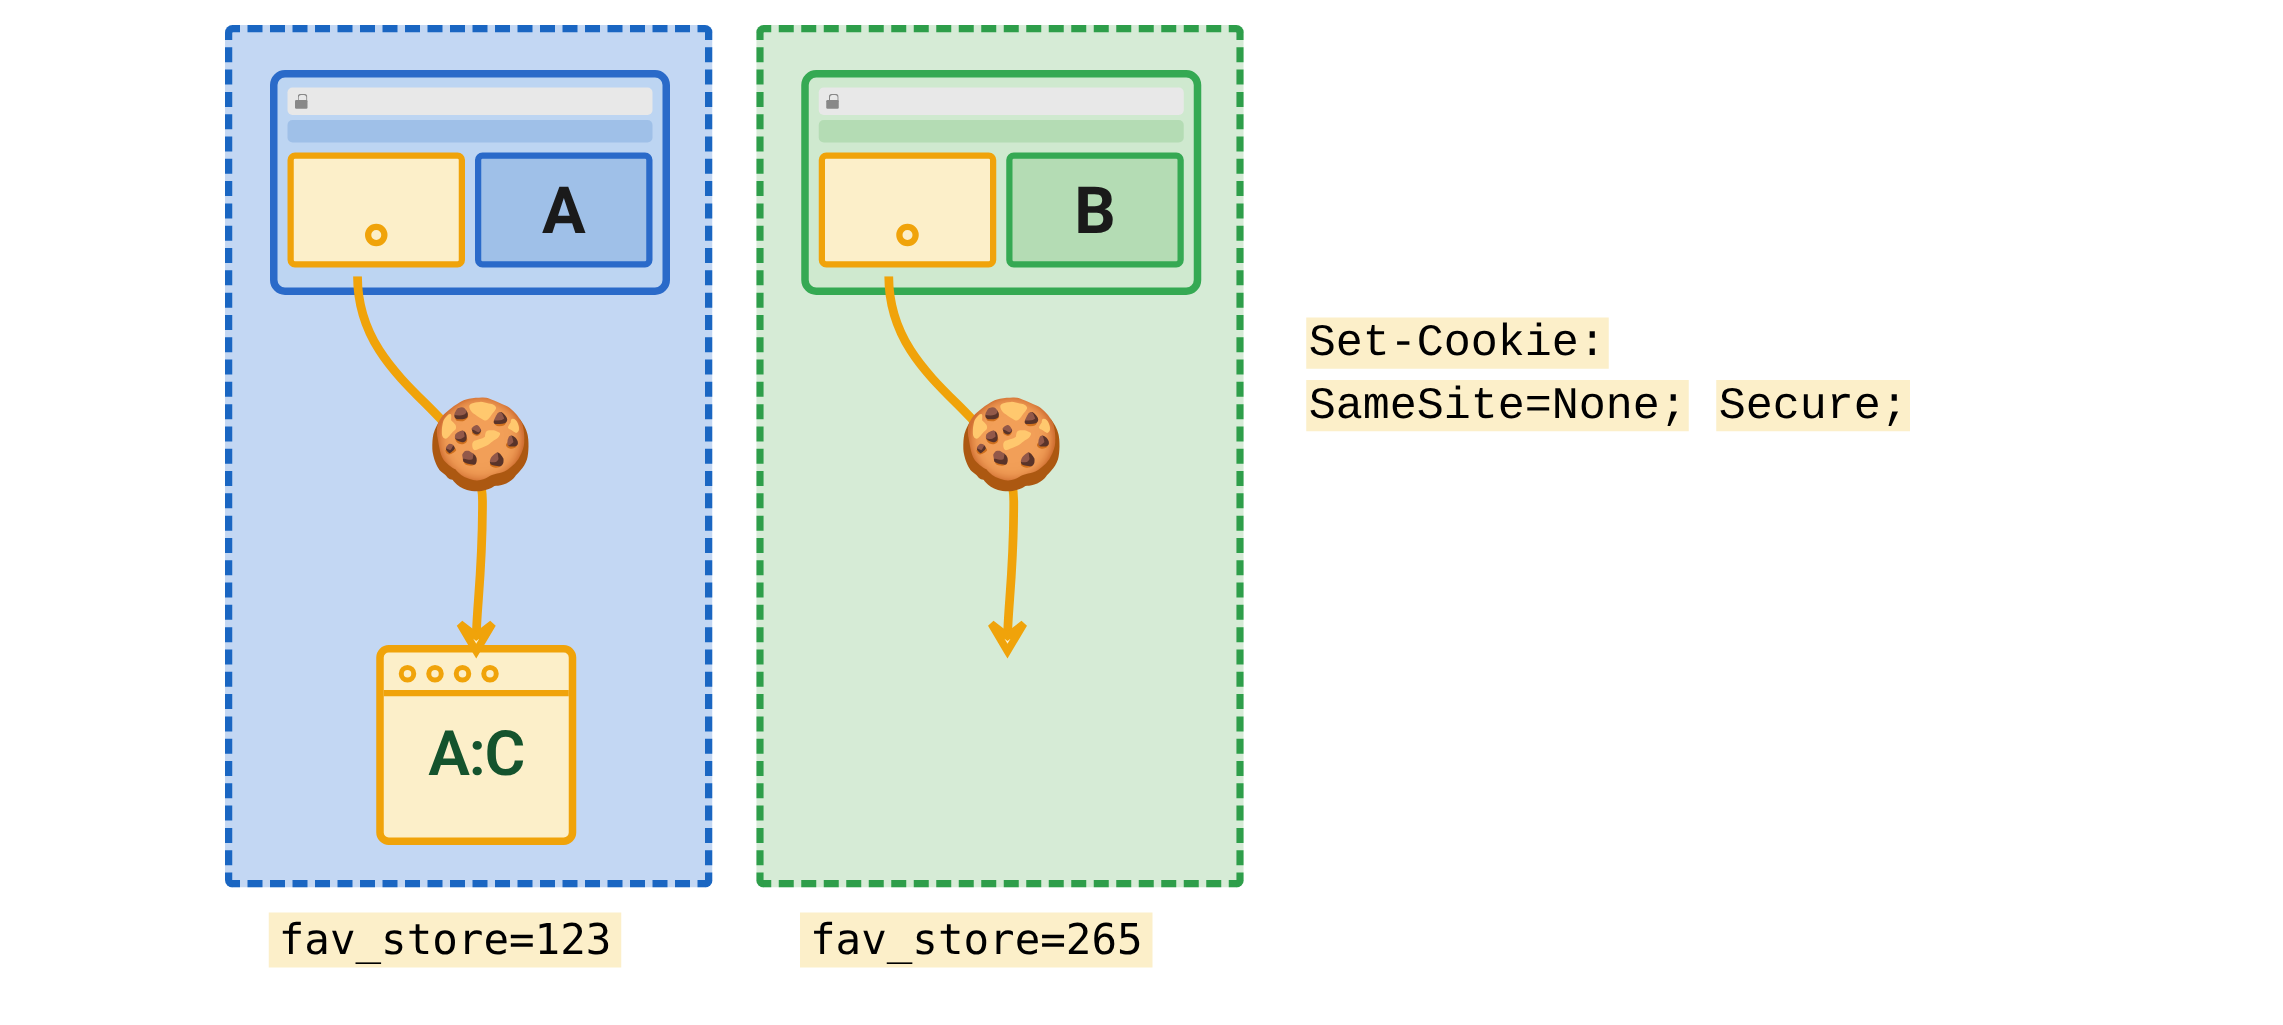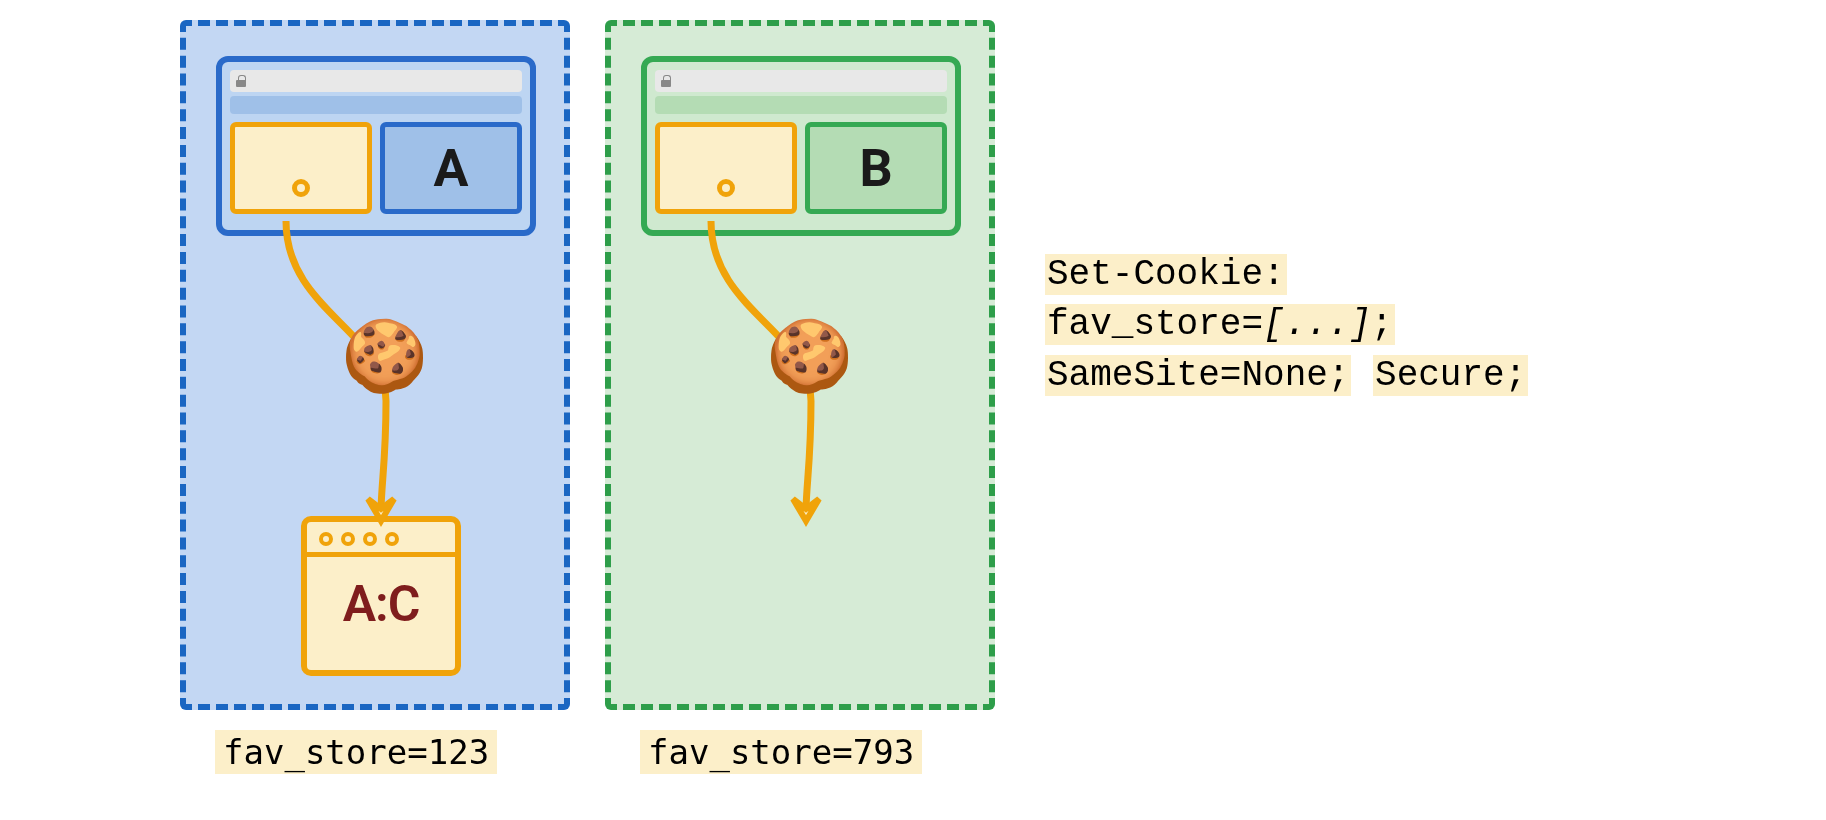--- a/index.html
+++ b/index.html
@@ -160,21 +160,21 @@
     border-radius:50%;
   }
   .storage-box .divider{
     height:5px;
     background:#f0a30a;
   }
   .storage-box .label{
     text-align:center;
     font-size:50px;
     font-weight:600;
-    color:#7f1d1d;
+    color:#14532d;
     margin-top:18px;
     letter-spacing:-1px;
   }
 
   .caption{
     position:absolute;
     top:730px;
     font-family: ui-monospace, "SF Mono", Menlo, Consolas, monospace;
     font-size:34px;
     background:#fcefc9;
@@ -249,19 +249,18 @@
 
   <svg class="arrow-path" viewBox="0 0 260 320">
     <path d="M 40 0 C 40 90, 140 110, 140 180 C 140 240, 135 265, 135 292" stroke="#f0a30a" stroke-width="7" fill="none"></path>
     <path d="M 135 300 L 122 278 L 135 288 L 148 278 Z" fill="#fcefc9" stroke="#f0a30a" stroke-width="6"></path>
   </svg>
   <div class="cookie-icon">🍪</div>
 
 </div>
 
 <div class="caption caption-a">fav_store=123</div>
-<div class="caption caption-b">fav_store=793</div>
+<div class="caption caption-b">fav_store=265</div>
 
 <div class="code-block">
   <div><span class="hl">Set-Cookie:</span></div>
-  <div><span class="hl"><span>fav_store=</span><span class="italic">[...]</span><span>;</span></span></div>
   <div><span class="hl">SameSite=None;</span>&nbsp;<span class="hl">Secure;</span></div>
 </div>
 
 </body></html>

